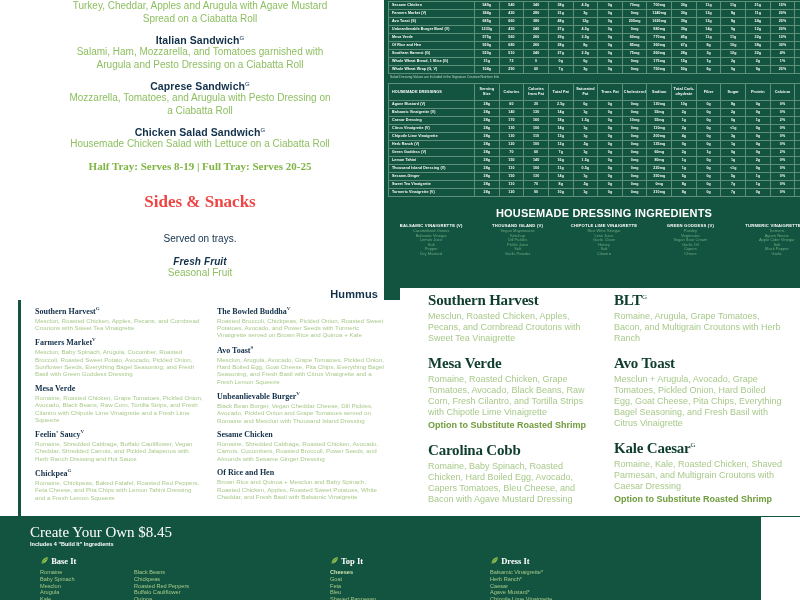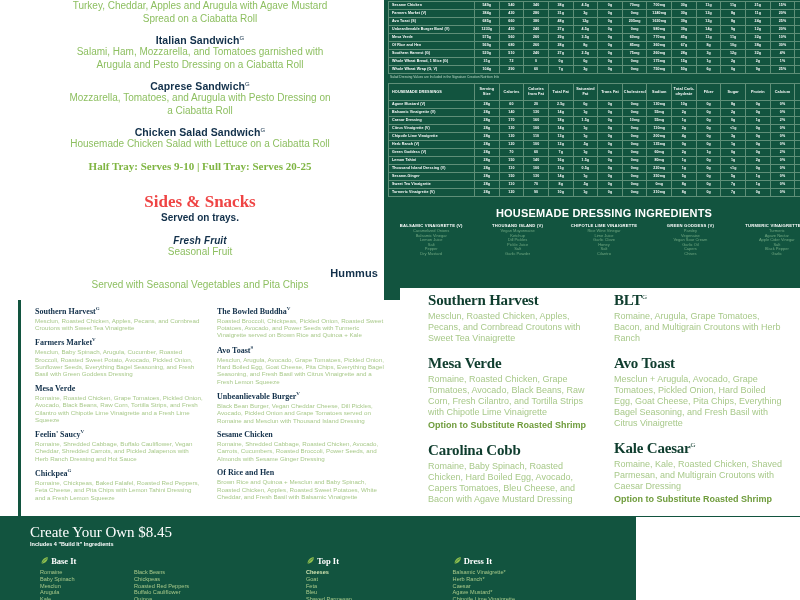--- a/index.html
+++ b/index.html
@@ -70,21 +70,21 @@
   }
   .rs-n{ font-family:"Liberation Serif",serif; font-weight:bold; color:#0f3d2e;
          font-size:15px; letter-spacing:-.2px; }
   .rs-n sup{ font-size:7px; font-weight:normal; }
   .rs-d{ color:#a8c98a; font-size:9px; line-height:11px; margin-top:2px; }
   .rs-d b{ color:#6f9c3c;margin-top:10px; }
   .rs-blk{ margin-bottom:11px; }
 
   
   .band{
-    position:absolute; left:0; top:516px; width:636px; height:84px;
+    position:absolute; left:0; top:516px; width:761px; height:84px;
     background:var(--dk); overflow:hidden;
   }
   .cyo-t{ font-family:"Liberation Serif",serif; color:#fff; font-size:15px; }
   .cyo-s{ color:#fff; font-size:5.5px; font-weight:bold; }
   .grp-h{ font-family:"Liberation Serif",serif; color:#fff; font-weight:bold; font-size:8.5px; }
   .grp-i{ color:#a8c98a; font-size:5.6px; line-height:6.8px; }
   .grp-i b{ color:#cfe3b0; }
   .leaf{ display:inline-block; width:9px; height:9px; vertical-align:-1px; }
   .seam{ position:absolute; left:0; top:516px; width:800px; height:1px; background:#12543f; }
 </style>
@@ -105,23 +105,23 @@
           </div>
           <div class="it-blk">
             <div class="it-name">Caprese Sandwich<sup>G</sup></div>
             <div class="it-desc">Mozzarella, Tomatoes, and Arugula with Pesto Dressing on<br>a Ciabatta Roll</div>
           </div>
           <div class="it-blk">
             <div class="it-name">Chicken Salad Sandwich<sup>G</sup></div>
             <div class="it-desc">Housemade Chicken Salad with Lettuce on a Ciabatta Roll</div>
           </div>
         </div>
-      <div class="serves" style="margin-top:2px;">Half Tray: Serves 9-10 | Full Tray: Serves 20-25</div>
+      <div class="serves" style="margin-top:2px;">Half Tray: Serves 8-19 | Full Tray: Serves 20-25</div>
       <div class="sec-h" style="margin-top:20px;">Sides &amp; Snacks</div>
-      <div class="sec-sub" style="margin-top:0;font-weight:bold;">Served on trays.</div>
+      <div class="sec-sub" style="margin-top:21px;">Served on trays.</div>
       <div id="sides-items" style="margin-top:12px;">
           <div class="it-blk">
             <div class="it-name" style="font-size: 10px; font-style: italic;">Fresh Fruit</div>
             <div class="it-desc">Seasonal Fruit</div>
           </div>
           <div class="it-blk">
             <div class="it-name" style="font-size: 11px; text-align: right;">Hummus</div>
             <div class="it-desc">Served with Seasonal Vegetables and Pita Chips</div>
           </div>
           <div class="it-blk">

